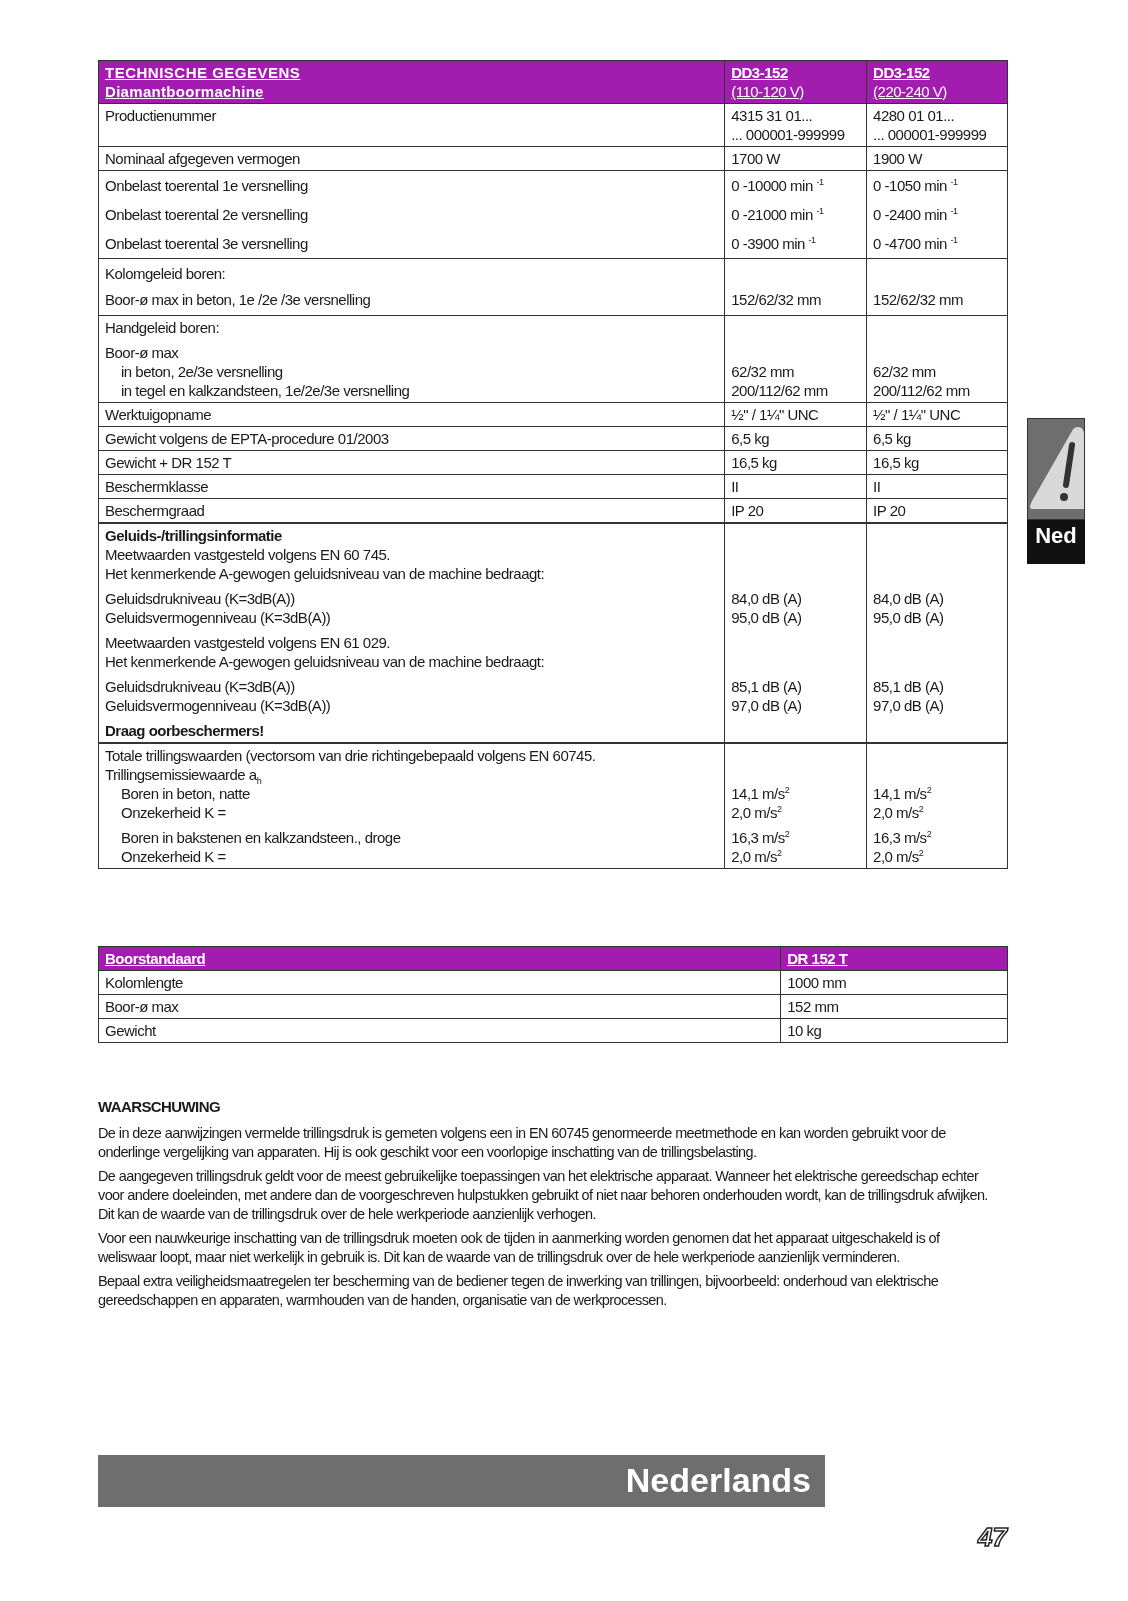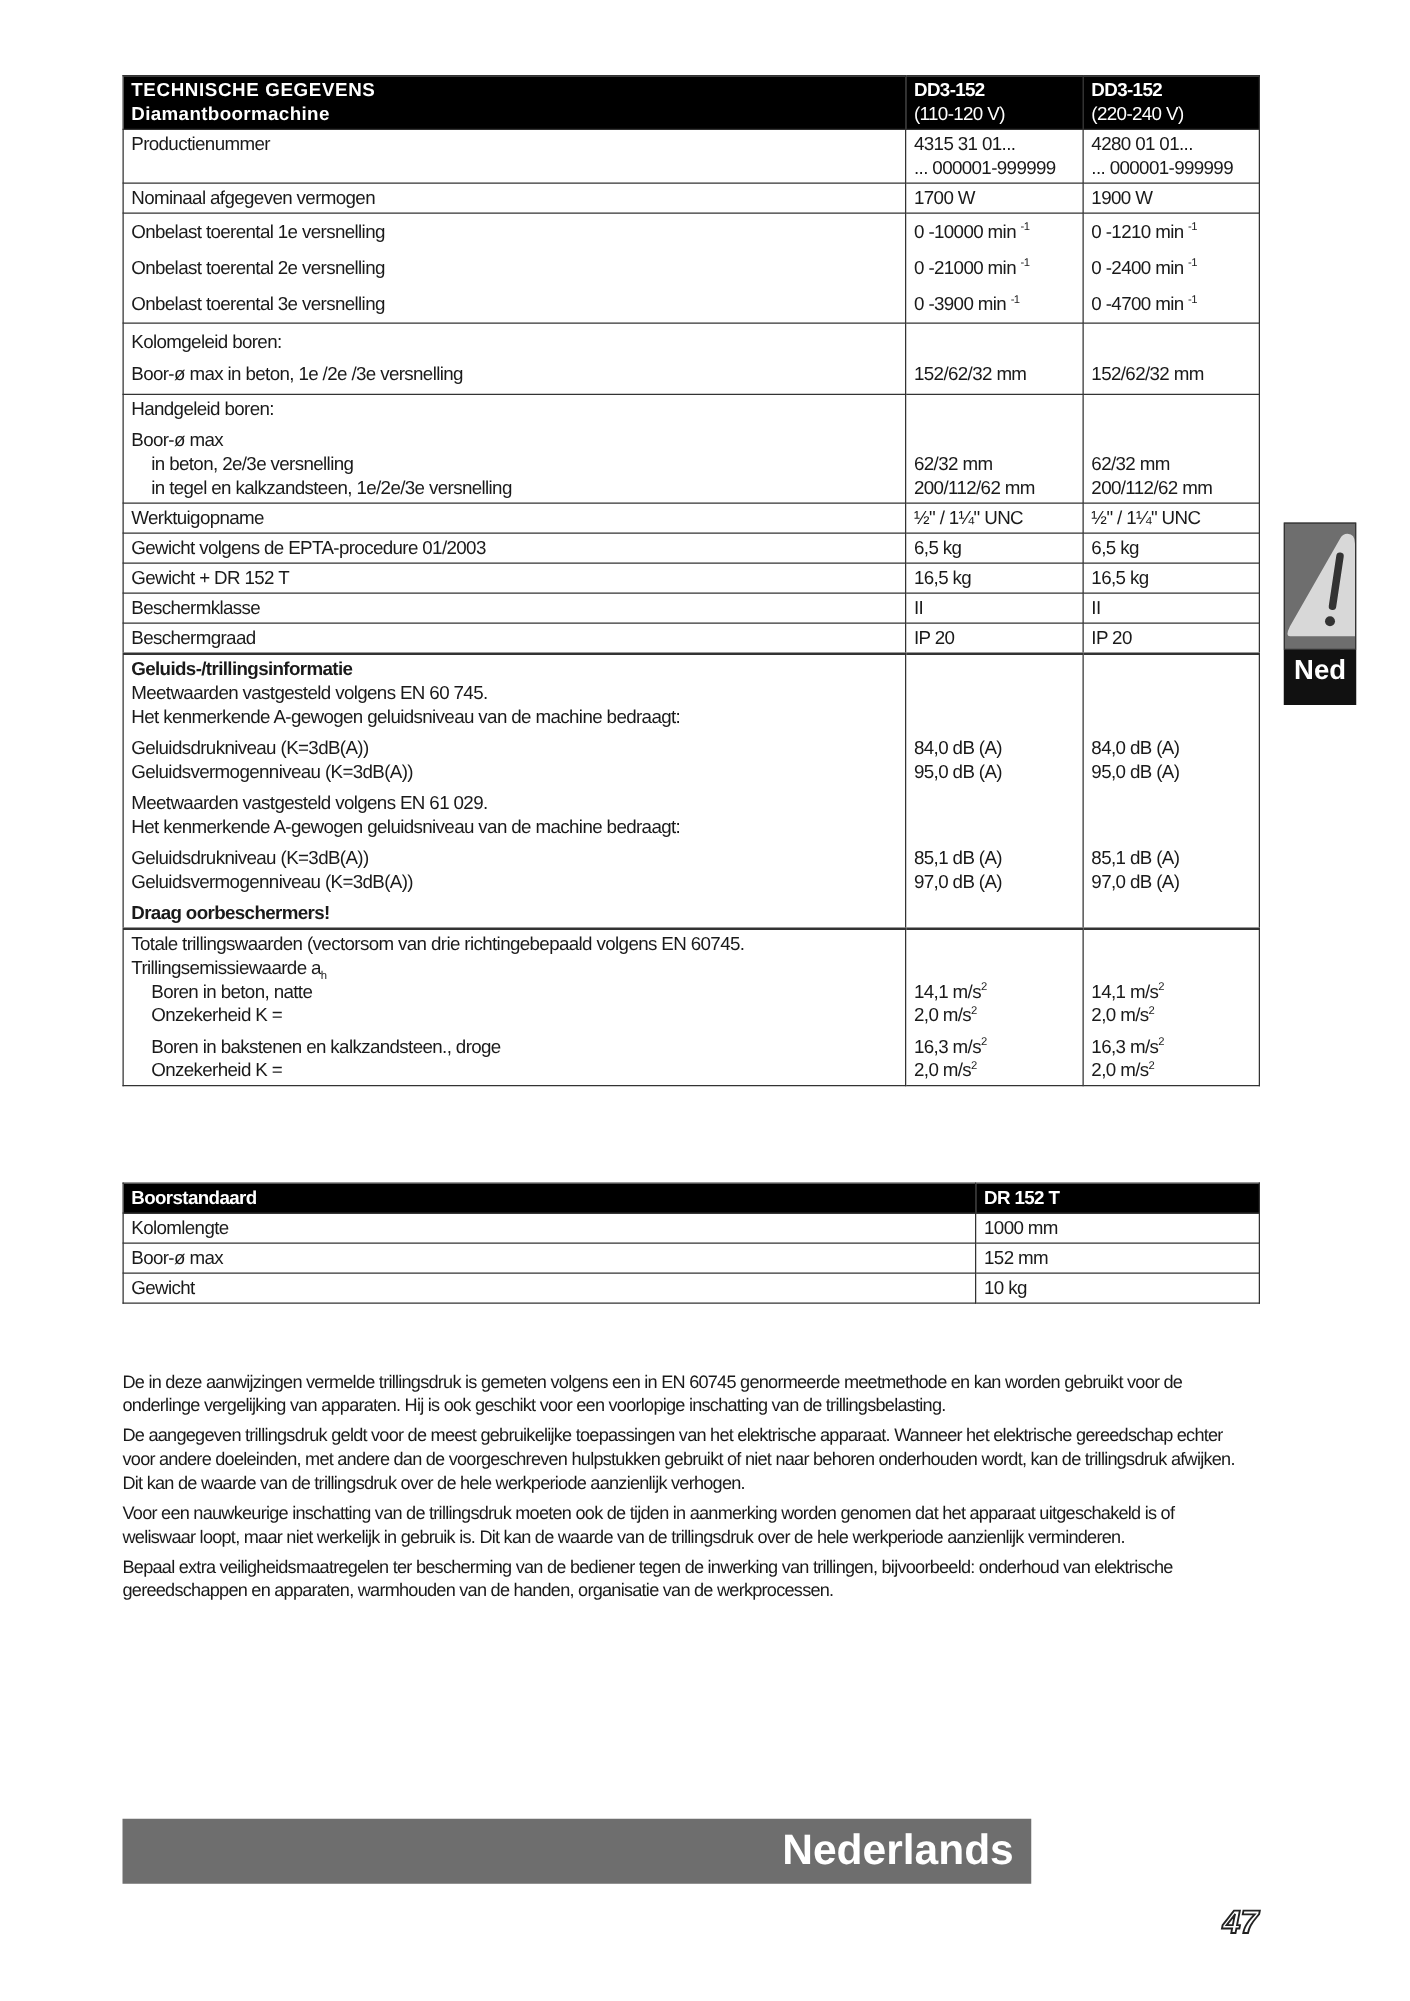--- a/index.html
+++ b/index.html
@@ -1,20 +1,20 @@
 <!DOCTYPE html>
 <html><head>
 <meta charset="utf-8">
 <style>
   html, body { margin:0; padding:0; background:#fff; }
   body { width:1128px; height:1601px; position:relative; font-family:"Liberation Sans", sans-serif; color:#1a1a1a; overflow:hidden; }
   .cond { font-family:"Liberation Sans", sans-serif; font-stretch:condensed; letter-spacing:-0.5px; }
   table { border-collapse:collapse; position:absolute; left:98px; width:910px; font-size:15px; line-height:19px; }
   td { border:1.5px solid #333; vertical-align:top; padding:2px 6px; }
-  .hdr td { background:#000000; color:#fff; font-weight:bold; }
+  .hdr td { background:#a21caf; color:#fff; font-weight:bold;text-decoration:underline; }
   .hdr .sub { font-weight:normal; }
   .thick-top td { border-top:2.5px solid #333;margin-left:24px; }
   .indent { padding-left:16px; display:block; }
   .bold { font-weight:bold; }
   sup { font-size:9px; line-height:0; }
   sub { font-size:9px; line-height:0; }
   #tbl1 { top:60px; }
   #tbl1 col.c1 { width:627px; }
   #tbl1 col.c2 { width:142px; }
   #tbl1 col.c3 { width:141px; }
@@ -61,21 +61,21 @@
       <div>Onbelast toerental 1e versnelling</div>
       <div>Onbelast toerental 2e versnelling</div>
       <div>Onbelast toerental 3e versnelling</div>
     </td>
     <td style="line-height:29px;padding-top:0;padding-bottom:0">
       <div><span>0 -10000 min</span> <sup>-1</sup></div>
       <div><span>0 -21000 min</span> <sup>-1</sup></div>
       <div><span>0 -3900 min</span> <sup>-1</sup></div>
     </td>
     <td style="line-height:29px;padding-top:0;padding-bottom:0">
-      <div><span>0 -1210 min</span> <sup>-1</sup></div>
+      <div><span>0 -1050 min</span> <sup>-1</sup></div>
       <div><span>0 -2400 min</span> <sup>-1</sup></div>
       <div><span>0 -4700 min</span> <sup>-1</sup></div>
     </td>
   </tr>
   <tr>
     <td style="line-height:26px">
           <div>Kolomgeleid boren:</div>
           <div>Boor-ø max in beton, 1e /2e /3e versnelling</div>
         </td>
     <td style="line-height:26px">
@@ -216,20 +216,21 @@
     <td>152 mm</td>
   </tr>
   <tr>
     <td>Gewicht</td>
     <td>10 kg</td>
   </tr>
 </tbody>
   </table>
 
 <div class="warn cond">
+  <h3>WAARSCHUWING</h3>
   <p>De in deze aanwijzingen vermelde trillingsdruk is gemeten volgens een in EN 60745 genormeerde meetmethode en kan worden gebruikt voor de onderlinge vergelijking van apparaten. Hij is ook geschikt voor een voorlopige inschatting van de trillingsbelasting.</p>
   <p>De aangegeven trillingsdruk geldt voor de meest gebruikelijke toepassingen van het elektrische apparaat. Wanneer het elektrische gereedschap echter voor andere doeleinden, met andere dan de voorgeschreven hulpstukken gebruikt of niet naar behoren onderhouden wordt, kan de trillingsdruk afwijken. Dit kan de waarde van de trillingsdruk over de hele werkperiode aanzienlijk verhogen.</p>
   <p>Voor een nauwkeurige inschatting van de trillingsdruk moeten ook de tijden in aanmerking worden genomen dat het apparaat uitgeschakeld is of weliswaar loopt, maar niet werkelijk in gebruik is. Dit kan de waarde van de trillingsdruk over de hele werkperiode aanzienlijk verminderen.</p>
   <p>Bepaal extra veiligheidsmaatregelen ter bescherming van de bediener tegen de inwerking van trillingen, bijvoorbeeld: onderhoud van elektrische gereedschappen en apparaten, warmhouden van de handen, organisatie van de werkprocessen.</p>
 </div>
 
 <div class="side-tab">
   <div class="tri-box">
     <svg width="56" height="100" viewBox="0 0 56 100">
       <path d="M50 8 Q56 8 56 16 L56 90 L4 90 Q0 90 4 82 L44 12 Q46 8 50 8 Z" fill="#d8d8d8"></path>

